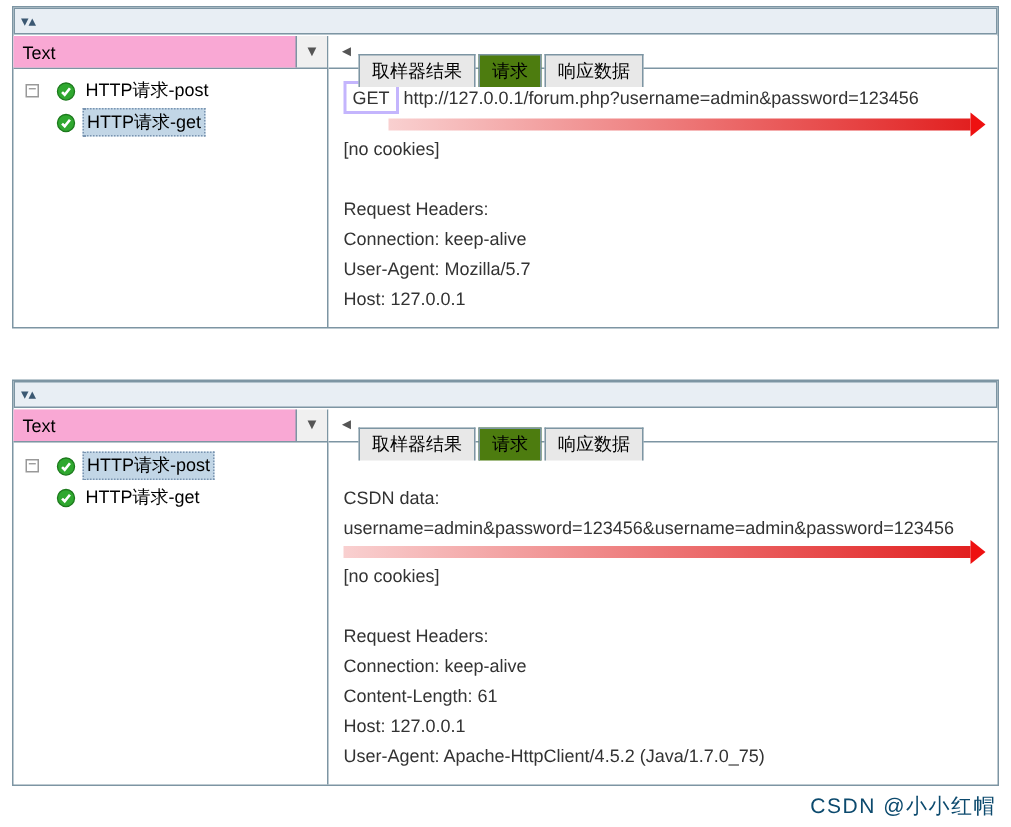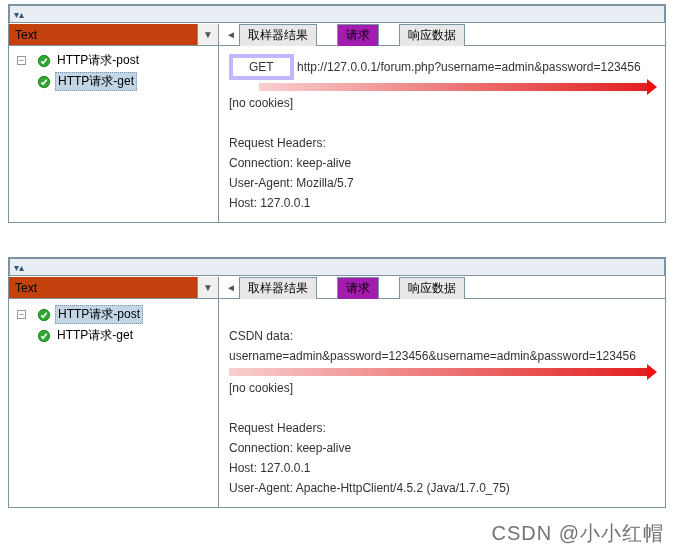--- a/index.html
+++ b/index.html
@@ -3,40 +3,40 @@
 <meta charset="utf-8">
 <style>
   *{box-sizing:border-box;margin:0;padding:0}
   body{font-family:Arial,"Microsoft YaHei",sans-serif;font-size:12px;background:#fff;color:#000;width:674px}
   .window{border:1px solid #7d95a3;background:#fff;margin:4px 8px 4px 8px}
   .toolbar{height:18px;border:1px solid #7d95a3;background:#e8eef4;margin:0 0 1px 0;display:flex;align-items:center}
   .mini-arrows{font-size:10px;color:#3b5872;margin-left:4px}
   .content{display:flex}
   .left-panel{width:210px;border-right:1px solid #7d95a3}
   .left-header{display:flex;align-items:center;height:22px;border-bottom:1px solid #7d95a3;background:#f0f0f0}
-  .left-header-title{flex:1;padding:2px 6px;font-weight:normal;background:#c2410c;border-right:1px solid #7d95a3;height:100%;display:flex;align-items:center}
+  .left-header-title{flex:1;padding:2px 6px;font-weight:normal;background:#f9a8d4;border-right:1px solid #7d95a3;height:100%;display:flex;align-items:center}
   .left-header-arrow{width:20px;text-align:center;color:#555;font-size:10px}
   .tree{padding:4px 2px 40px 2px}
   .tree-item{display:flex;align-items:center;padding:1px 0 1px 28px;margin:1px 0;cursor:pointer}
   .tree-item.selected span.label{background:#c2d6e6;border:1px dotted #7a94b0;padding:0 2px}
   .tree-item span.label{padding:0 2px}
   .expand{position:absolute;margin-left:-22px;color:#888;font-family:monospace;display:inline-flex;align-items:center;justify-content:center;width:9px;height:9px;border:1px solid #999;font-size:9px;line-height:7px;background:#fff}
   .check{width:14px;height:14px;margin-left:-2px;margin-right:4px;display:inline-flex;align-items:center;justify-content:center}
   .check svg{width:14px;height:14px}
   .right-panel{flex:1;position:relative}
   .tabs{display:flex;height:22px;border-bottom:1px solid #7d95a3;padding-left:4px;align-items:flex-end;background:#fff}
   .tabs-arrow{width:16px;text-align:center;font-size:10px;color:#555;align-self:center}
-  .tab{border:1px solid #7d95a3;border-bottom:none;background:#e8e8e8;padding:2px 8px;margin-right:20px;position:relative;top:1px}
-  .tab.active{background:#a21caf}
+  .tab{border:1px solid #7d95a3;border-bottom:none;background:#e8e8e8;padding:2px 8px;margin-right:2px;position:relative;top:13px}
+  .tab.active{background:#4d7c0f}
   .detail{padding:8px 10px;font-size:12px;line-height:18px;color:#333}
-  .hl-red{border:4px solid #c4b5fd;padding:0 16px;display:inline-block}
+  .hl-red{border:2px solid #c4b5fd;padding:0 4px;display:inline-block}
   .arrow-red{height:8px;background:linear-gradient(to right,rgba(224,20,20,0.2),rgba(224,20,20,0.95));position:relative;margin:3px 0 3px 0}
   .arrow-red:after{content:"";position:absolute;right:-10px;top:-4px;border-left:10px solid #e11;border-top:8px solid transparent;border-bottom:8px solid transparent}
   .gap{height:26px}
-  .watermark{position:fixed;right:10px;bottom:4px;color:#737373;font-size:20px;letter-spacing:1px;pointer-events:none}
+  .watermark{position:fixed;right:10px;bottom:4px;color:#0c4a6e;font-size:14px;letter-spacing:1px;pointer-events:none}
   .para{margin-bottom:2px}
 </style>
 </head>
 <body>
 
 <div class="window">
   <div class="toolbar">
     <span class="mini-arrows">▾▴</span>
   </div>
   <div class="content">
@@ -133,20 +133,21 @@
       </div>
       <div class="detail">
         <div class="para">&nbsp;</div>
         <div class="para">CSDN data:</div>
         <div class="para">username=admin&amp;password=123456&amp;username=admin&amp;password=123456</div>
         <div class="arrow-red" style="margin-left:0;margin-right:8px"></div>
         <div class="para">[no cookies]</div>
         <div class="para">&nbsp;</div>
         <div class="para">Request Headers:</div>
         <div class="para">Connection: keep-alive</div>
+        <div class="para">Content-Length: 61</div>
         <div class="para">Host: 127.0.0.1</div>
         <div class="para">User-Agent: Apache-HttpClient/4.5.2 (Java/1.7.0_75)</div>
       </div>
     </div>
   </div>
 </div>
 
 <div class="watermark">CSDN @小小红帽</div>
 
 </body></html>

